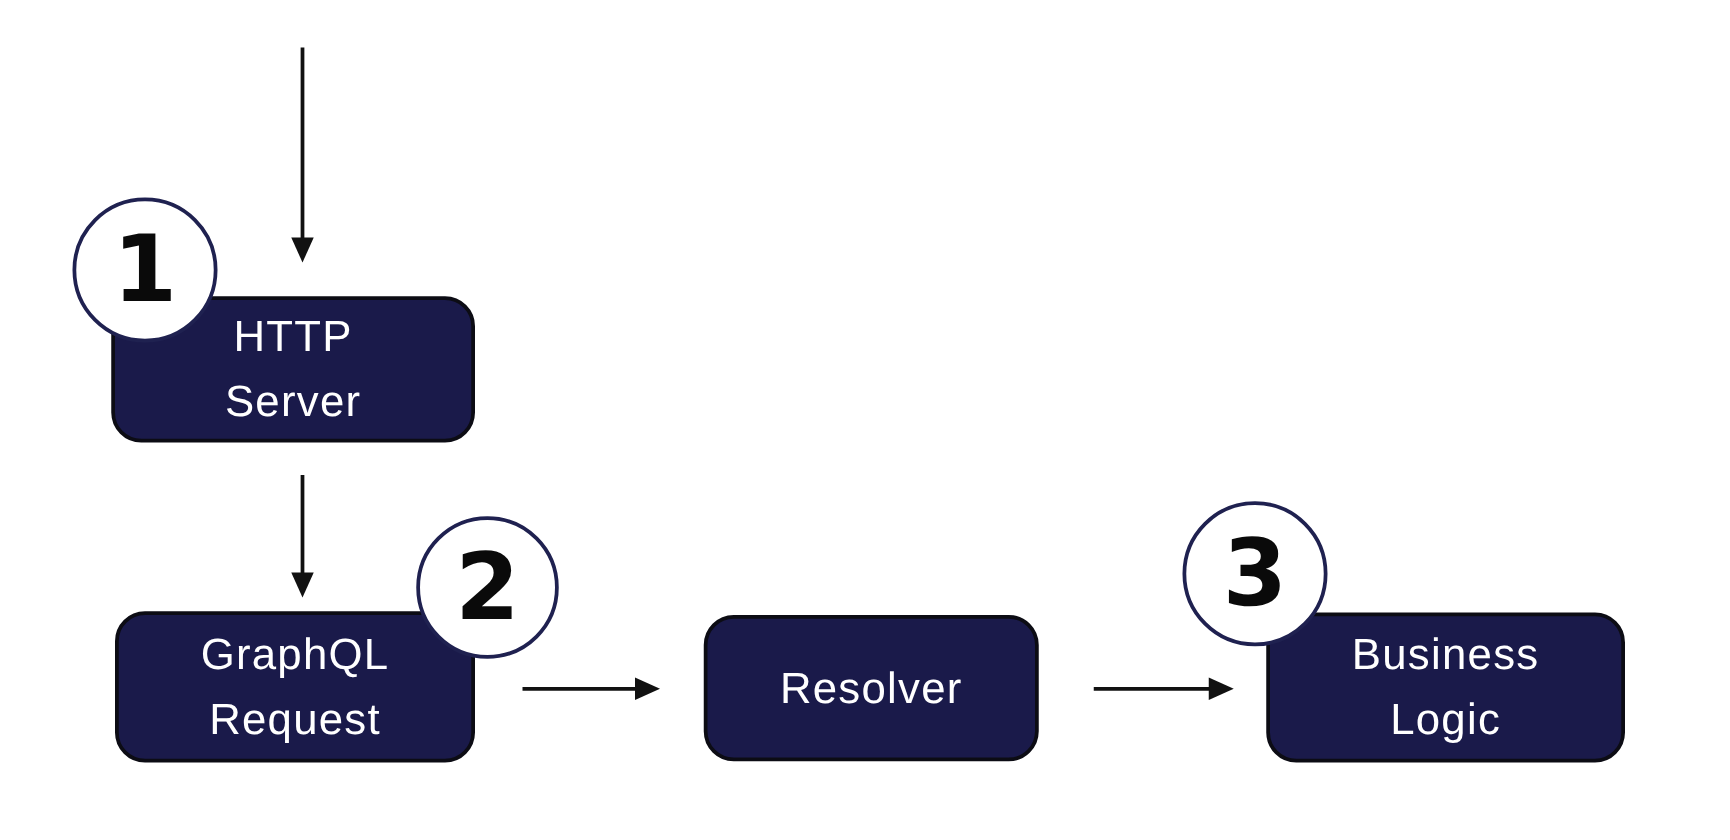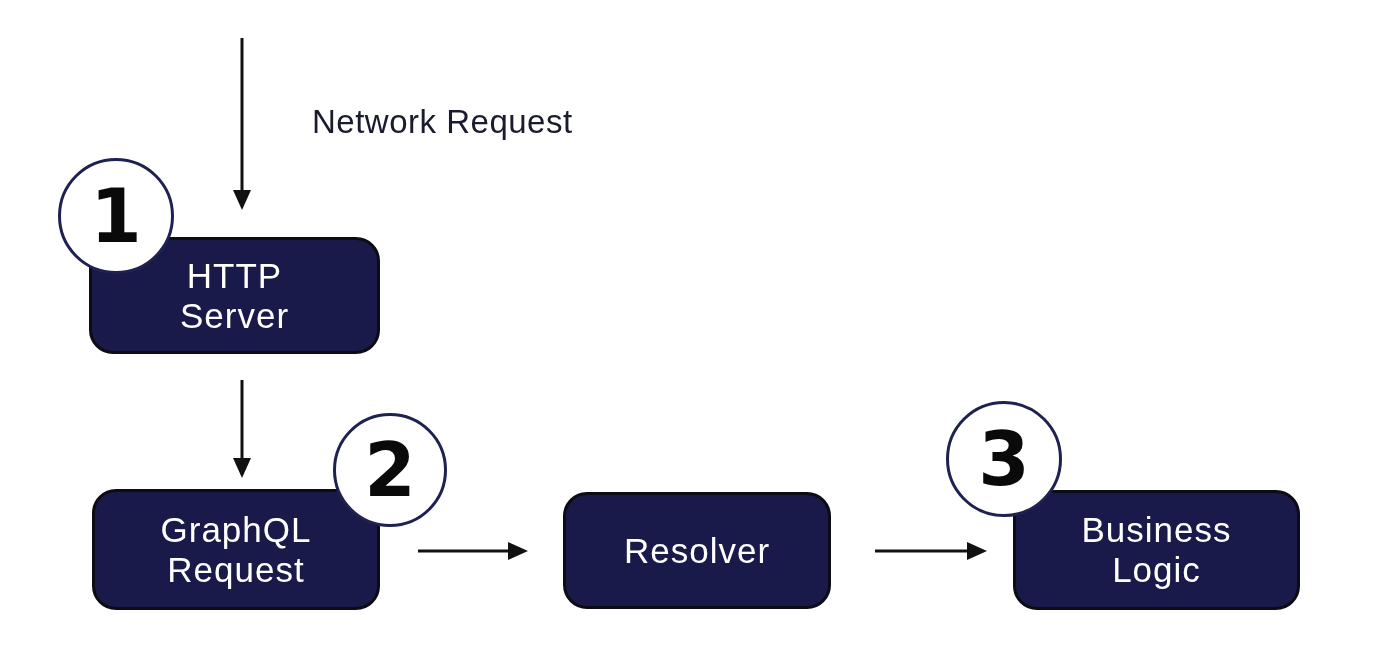--- a/index.html
+++ b/index.html
@@ -23,21 +23,21 @@
     border: 3px solid #0c0c14;
     border-radius: 24px;
     box-sizing: border-box;
     color: #ffffff;
     display: flex;
     align-items: center;
     justify-content: center;
     text-align: center;
     white-space: pre-line;
     font-size: 35px;
-    line-height: 40px;
+    line-height: 52px;
     letter-spacing: 1px;
     font-weight: 400;
     z-index: 1;
   }
   .node-http     { left:  89px; top: 237px; width: 291px; height: 117px; }
   .node-graphql  { left:  92px; top: 489px; width: 288px; height: 121px; }
   .node-resolver { left: 563px; top: 492px; width: 268px; height: 117px; }
   .node-business { left:1013px; top: 490px; width: 287px; height: 120px; }
   .badge {
     position: absolute;
@@ -84,21 +84,20 @@
     <g stroke="#111111" stroke-width="3" fill="#111111">
       <line x1="418" y1="551" x2="512" y2="551"></line>
       <polygon points="528,551 508,542 508,560" stroke="none"></polygon>
     </g>
     <g stroke="#111111" stroke-width="3" fill="#111111">
       <line x1="875" y1="551" x2="971" y2="551"></line>
       <polygon points="987,551 967,542 967,560" stroke="none"></polygon>
     </g>
   </svg>
 
-  <div class="edge-label">Network Request</div>
 
   <div class="node node-http">HTTP
 Server</div>
 
   <div class="node node-graphql">GraphQL
 Request</div>
 
   <div class="node node-resolver">Resolver</div>
 
   <div class="node node-business">Business

